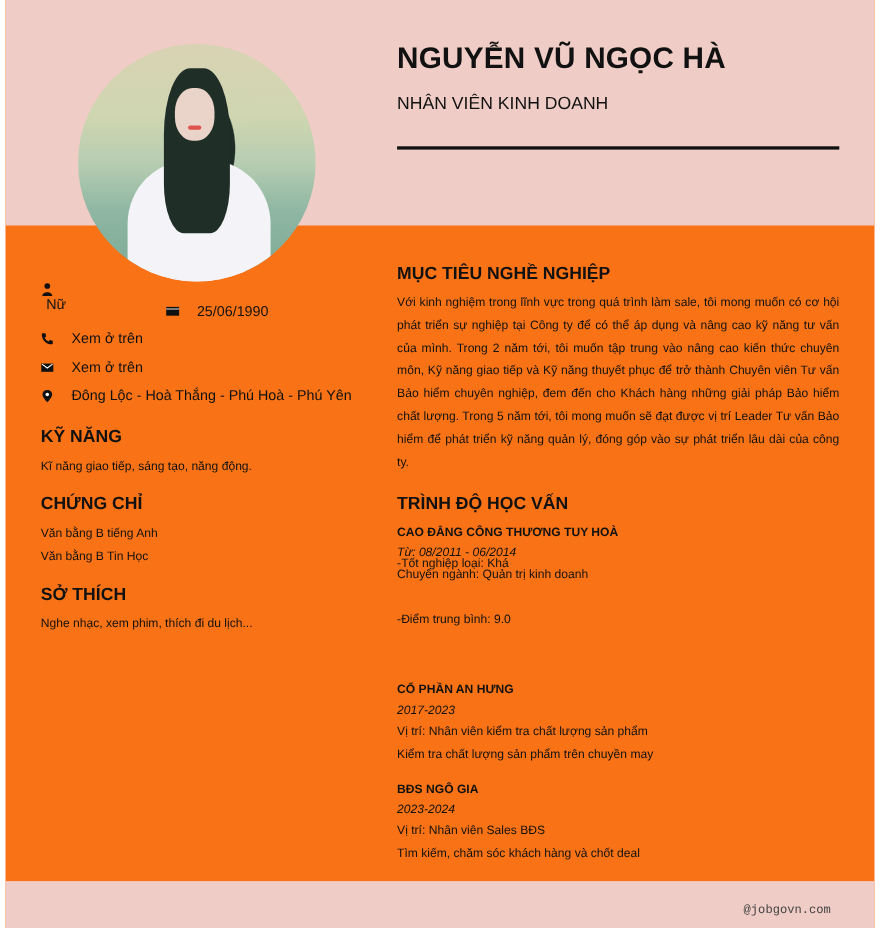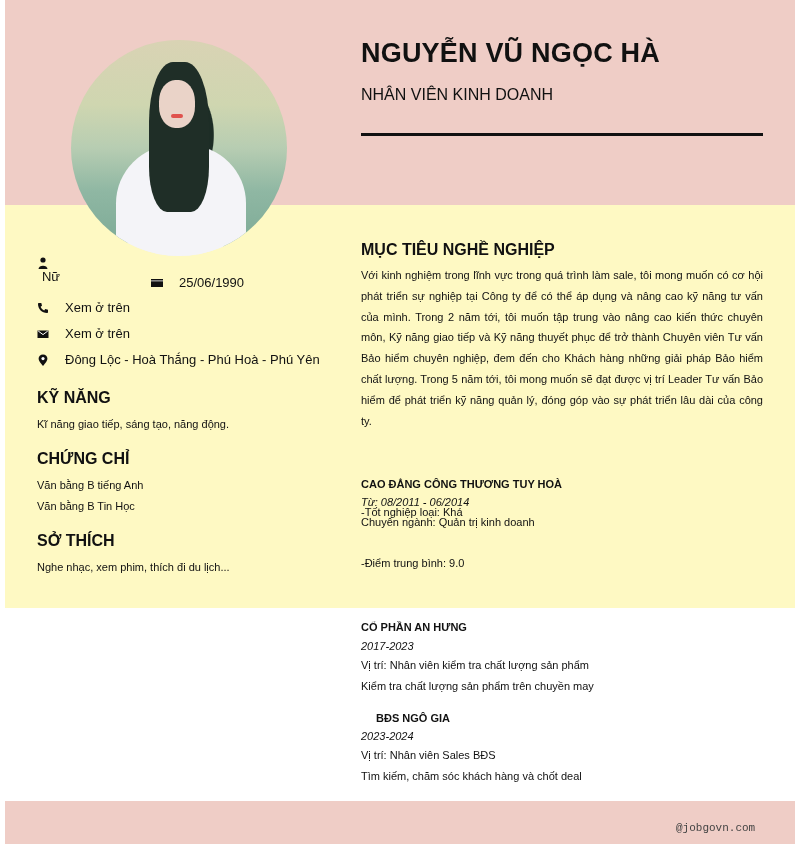--- a/index.html
+++ b/index.html
@@ -1,19 +1,19 @@
 <!DOCTYPE html>
 <html><head>
   <meta charset="utf-8">
   <style>
     * { box-sizing: border-box; margin: 0; padding: 0; }
     html, body { width: 800px; height: 844px; background: #ffffff; overflow: hidden; }
     body { font-family: "Liberation Sans", "DejaVu Sans", sans-serif; color: #111; position: relative; }
 
-    .page { position: absolute; left: 5px; top: 0; width: 790px; height: 608px; background: #fef9c3; }
+    .page { position: absolute; left: 5px; top: 0; width: 790px; height: 844px; background: #f97316; }
     .header-band { position: absolute; left: 0; top: 0; width: 790px; height: 205px; background: #efcdc6; }
     .footer-band { position: absolute; left: 0; top: 801px; width: 790px; height: 43px; background: #efcdc6; }
 
     .avatar {
       position: absolute; left: 66px; top: 40px; width: 216px; height: 216px; border-radius: 50%;
       overflow: hidden;
       background:
         radial-gradient(ellipse 26px 32px at 103px 70px, #e9c8b8 0 60%, transparent 62%),
         radial-gradient(ellipse 55px 90px at 112px 95px, #1d2d26 0 55%, transparent 57%),
         radial-gradient(ellipse 70px 75px at 105px 190px, #f3f3f7 0 70%, transparent 72%),
@@ -111,32 +111,33 @@
   <div class="lh" style="top:450px;">CHỨNG CHỈ</div>
   <div class="lt" style="top:479px;">Văn bằng B tiếng Anh</div>
   <div class="lt" style="top:500px;">Văn bằng B Tin Học</div>
 
   <div class="lh" style="top:532px;">SỞ THÍCH</div>
   <div class="lt" style="top:561px;">Nghe nhạc, xem phim, thích đi du lịch...</div>
 
   <div class="rh" style="top:241px;">MỤC TIÊU NGHỀ NGHIỆP</div>
   <div class="objective">Với kinh nghiệm trong lĩnh vực trong quá trình làm sale, tôi mong muốn có cơ hội phát triển sự nghiệp tại Công ty để có thể áp dụng và nâng cao kỹ năng tư vấn của mình. Trong 2 năm tới, tôi muốn tập trung vào nâng cao kiến thức chuyên môn, Kỹ năng giao tiếp và Kỹ năng thuyết phục để trở thành Chuyên viên Tư vấn Bảo hiểm chuyên nghiệp, đem đến cho Khách hàng những giải pháp Bảo hiểm chất lượng. Trong 5 năm tới, tôi mong muốn sẽ đạt được vị trí Leader Tư vấn Bảo hiểm để phát triển kỹ năng quản lý, đóng góp vào sự phát triển lâu dài của công ty.</div>
 
+  <div class="rh" style="top:450px;">TRÌNH ĐỘ HỌC VẤN</div>
   <div class="rb" style="top:478px;">CAO ĐẲNG CÔNG THƯƠNG TUY HOÀ</div>
   <div class="ri" style="top:496px;">Từ: 08/2011 - 06/2014</div>
   <div class="rt" style="top:516px;">Chuyên ngành: Quản trị kinh doanh</div>
   <div class="rt" style="top:506px;">-Tốt nghiệp loại: Khá</div>
   <div class="rt" style="top:557px;">-Điểm trung bình: 9.0</div>
 
 
   <div class="rb" style="top:621px;">CỔ PHẦN AN HƯNG</div>
   <div class="ri" style="top:640px;">2017-2023</div>
   <div class="rt" style="top:680px;">Kiểm tra chất lượng sản phẩm trên chuyền may</div>
   <div class="rt" style="top:659px;">Vị trí: Nhân viên kiểm tra chất lượng sản phẩm</div>
 
-  <div class="rb" style="top:712px;margin-left:15px;">BĐS NGÔ GIA</div>
+  <div class="rb" style="top:712px;">BĐS NGÔ GIA</div>
   <div class="ri" style="top:730px;">2023-2024</div>
   <div class="rt" style="top:749px;">Vị trí: Nhân viên Sales BĐS</div>
   <div class="rt" style="top:770px;">Tìm kiếm, chăm sóc khách hàng và chốt deal</div>
 
   <div class="footer-band"></div>
   <div class="footer-text">@jobgovn.com</div>
 </div>
 
 </body></html>

